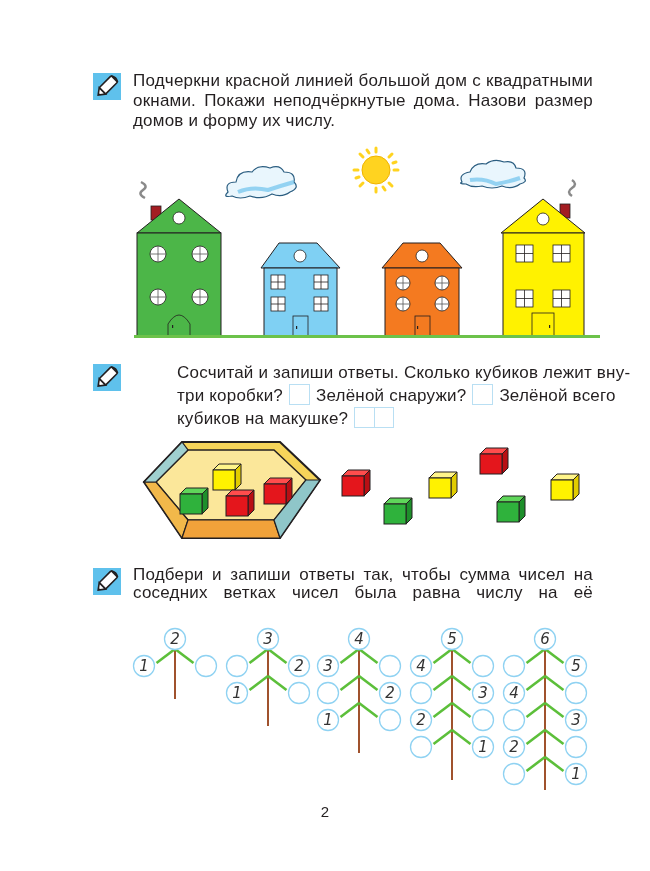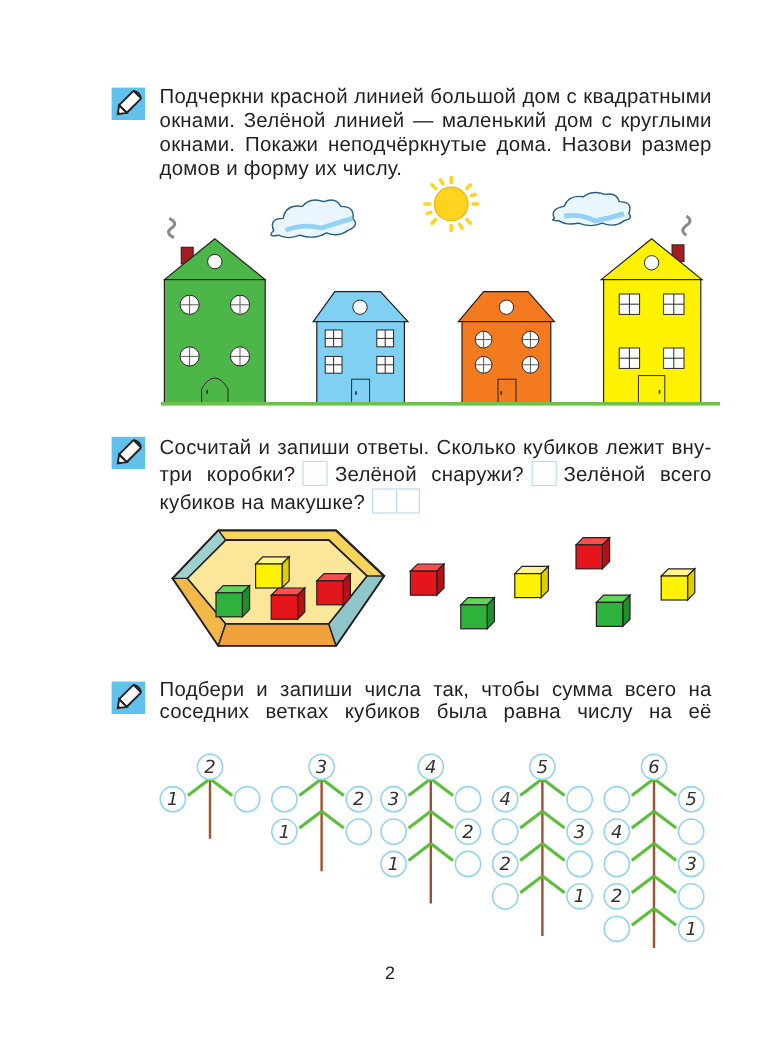--- a/index.html
+++ b/index.html
@@ -29,21 +29,20 @@
       <g transform="rotate(-45 14 14)">
         <rect x="8" y="9" width="17" height="9" rx="1" fill="#fff" stroke="#231f20" stroke-width="1.6"></rect>
         <polygon points="8,9 2,13.5 8,18" fill="#fff" stroke="#231f20" stroke-width="1.6"></polygon>
         <polygon points="4,12 2,13.5 4,15" fill="#231f20"></polygon>
         <path d="M25 9 q3 4.5 0 9" fill="none" stroke="#231f20" stroke-width="1.6"></path>
       </g>
     </svg>
   </div>
   <div class="task-text">
     <span class="line">Подчеркни красной линией большой дом с квадратными</span>
-    <span class="line">окнами. Зелёной линией — маленький дом с круглыми</span>
     <span class="line">окнами. Покажи неподчёркнутые дома. Назови размер</span>
     <span class="line last">домов и форму их числу.</span>
   </div>
 </div>
 
 <svg class="scene" style="left:120px; top:140px;" width="480" height="200" viewBox="0 0 480 200">
 
   <g>
     <path d="M108 52 q-4 -10 8 -10 q2 -12 16 -10 q6 -8 18 -4 q10 -4 14 4 q12 0 10 10 q6 6 -4 10 q-8 6 -18 2 q-10 6 -22 2 q-10 4 -18 0 q-10 2 -4 -4z" fill="#e9f6fd" stroke="#2a5d80" stroke-width="1.2"></path>
     <path d="M118 52 q14 -6 30 -2 q12 -4 26 -8" fill="none" stroke="#6ec3ec" stroke-width="4" opacity="0.7"></path>
@@ -179,21 +178,21 @@
   <div class="task-icon">
     <svg width="28" height="27" viewBox="0 0 28 27">
       <g transform="rotate(-45 14 14)">
         <rect x="8" y="9" width="17" height="9" rx="1" fill="#fff" stroke="#231f20" stroke-width="1.6"></rect>
         <polygon points="8,9 2,13.5 8,18" fill="#fff" stroke="#231f20" stroke-width="1.6"></polygon>
         <polygon points="4,12 2,13.5 4,15" fill="#231f20"></polygon>
         <path d="M25 9 q3 4.5 0 9" fill="none" stroke="#231f20" stroke-width="1.6"></path>
       </g>
     </svg>
   </div>
-  <div class="task-text" style="line-height:22px;">
+  <div class="task-text" style="line-height:22px;margin-left:44px;">
     <span class="line">Сосчитай и запиши ответы. Сколько кубиков лежит вну-</span>
     <span class="line">
       <span>три коробки?</span><span class="answer-box"></span><span>Зелёной снаружи?</span><span class="answer-box"></span><span>Зелёной всего</span>
     </span>
     <span class="line last">
       <span>кубиков на макушке?</span><span class="answer-box double"></span>
     </span>
   </div>
 </div>
 
@@ -242,22 +241,22 @@
     <svg width="28" height="27" viewBox="0 0 28 27">
       <g transform="rotate(-45 14 14)">
         <rect x="8" y="9" width="17" height="9" rx="1" fill="#fff" stroke="#231f20" stroke-width="1.6"></rect>
         <polygon points="8,9 2,13.5 8,18" fill="#fff" stroke="#231f20" stroke-width="1.6"></polygon>
         <polygon points="4,12 2,13.5 4,15" fill="#231f20"></polygon>
         <path d="M25 9 q3 4.5 0 9" fill="none" stroke="#231f20" stroke-width="1.6"></path>
       </g>
     </svg>
   </div>
   <div class="task-text" style="line-height:18px;">
-    <span class="line">Подбери и запиши числа так, чтобы сумма всего на</span>
-    <span class="line">соседних ветках кубиков была равна числу на её</span>
+    <span class="line">Подбери и запиши ответы так, чтобы сумма чисел на</span>
+    <span class="line">соседних ветках чисел была равна числу на её</span>
   </div>
 </div>
 
 <svg id="trees" class="scene" style="left:120px; top:622px;" width="480" height="170" viewBox="0 0 480 170">
     <g>
       <line x1="55" y1="27" x2="55" y2="77" stroke="#a0522d" stroke-width="2"></line>
       <line x1="55" y1="27" x2="36.5" y2="41" stroke="#5cbf3a" stroke-width="2.6"></line>
       <line x1="55" y1="27" x2="73.5" y2="41" stroke="#5cbf3a" stroke-width="2.6"></line>
       <g>
         <circle cx="24" cy="44" r="10.5" fill="#fff" stroke="#8fd2f2" stroke-width="1.3"></circle>

